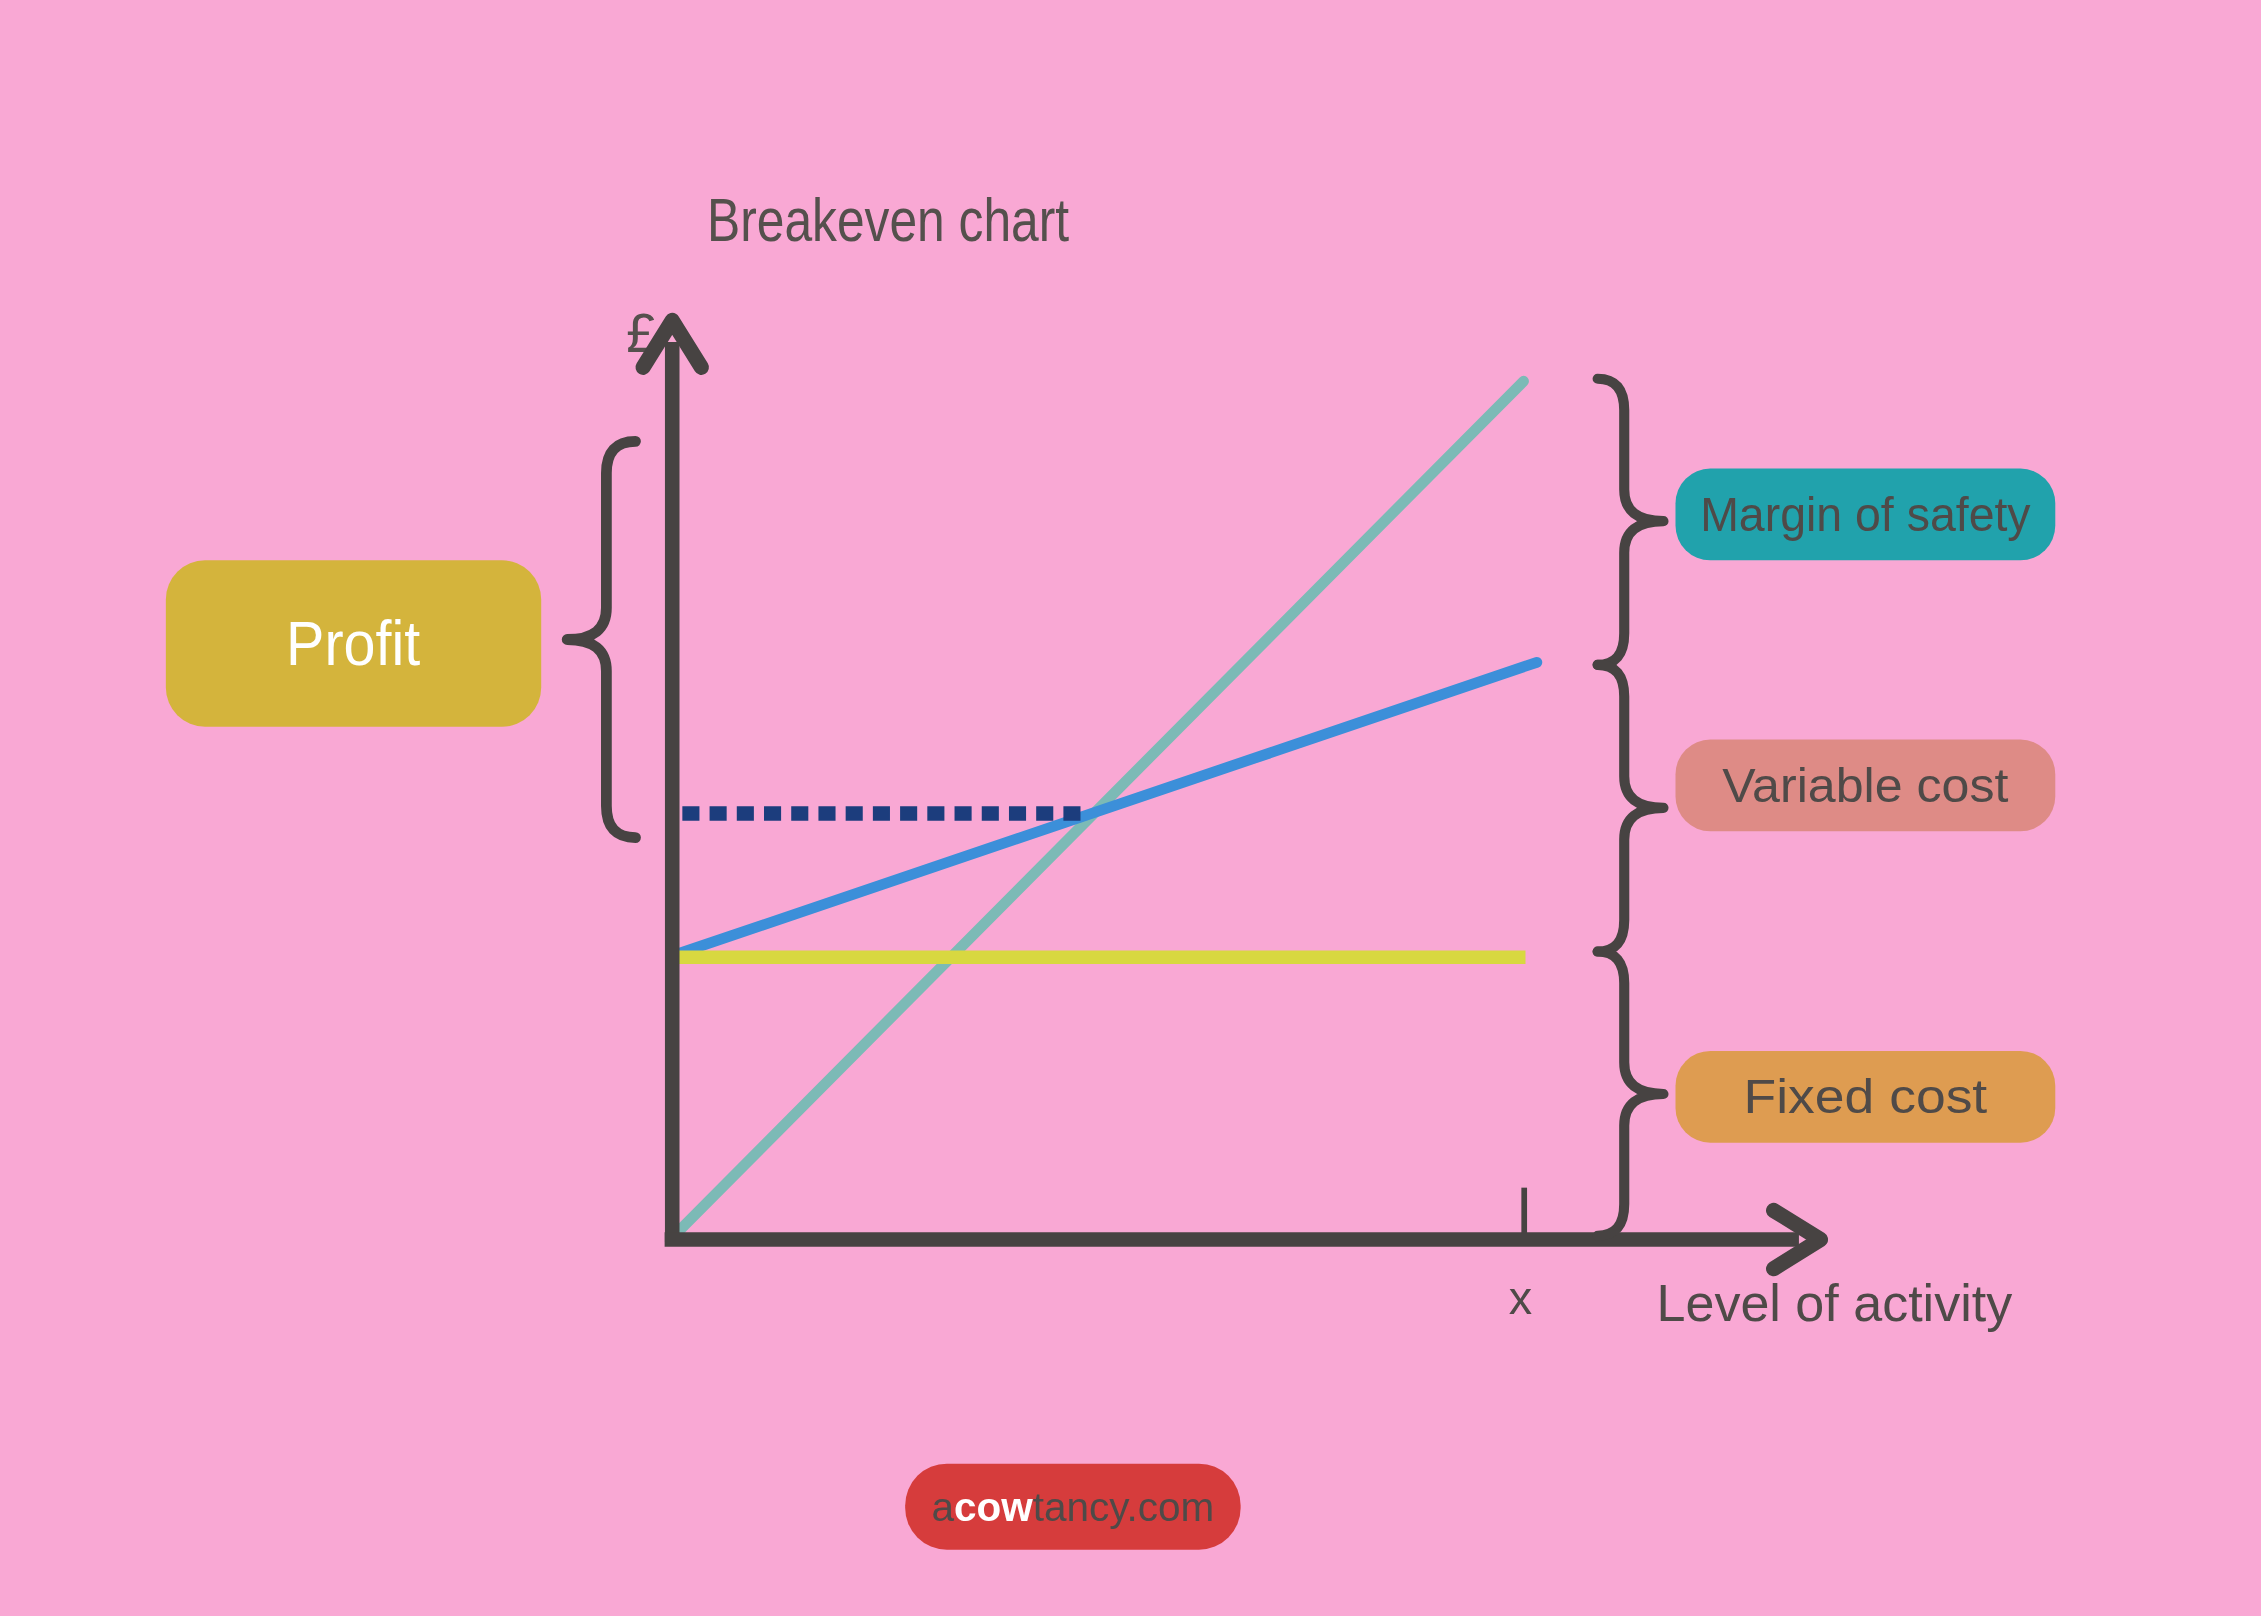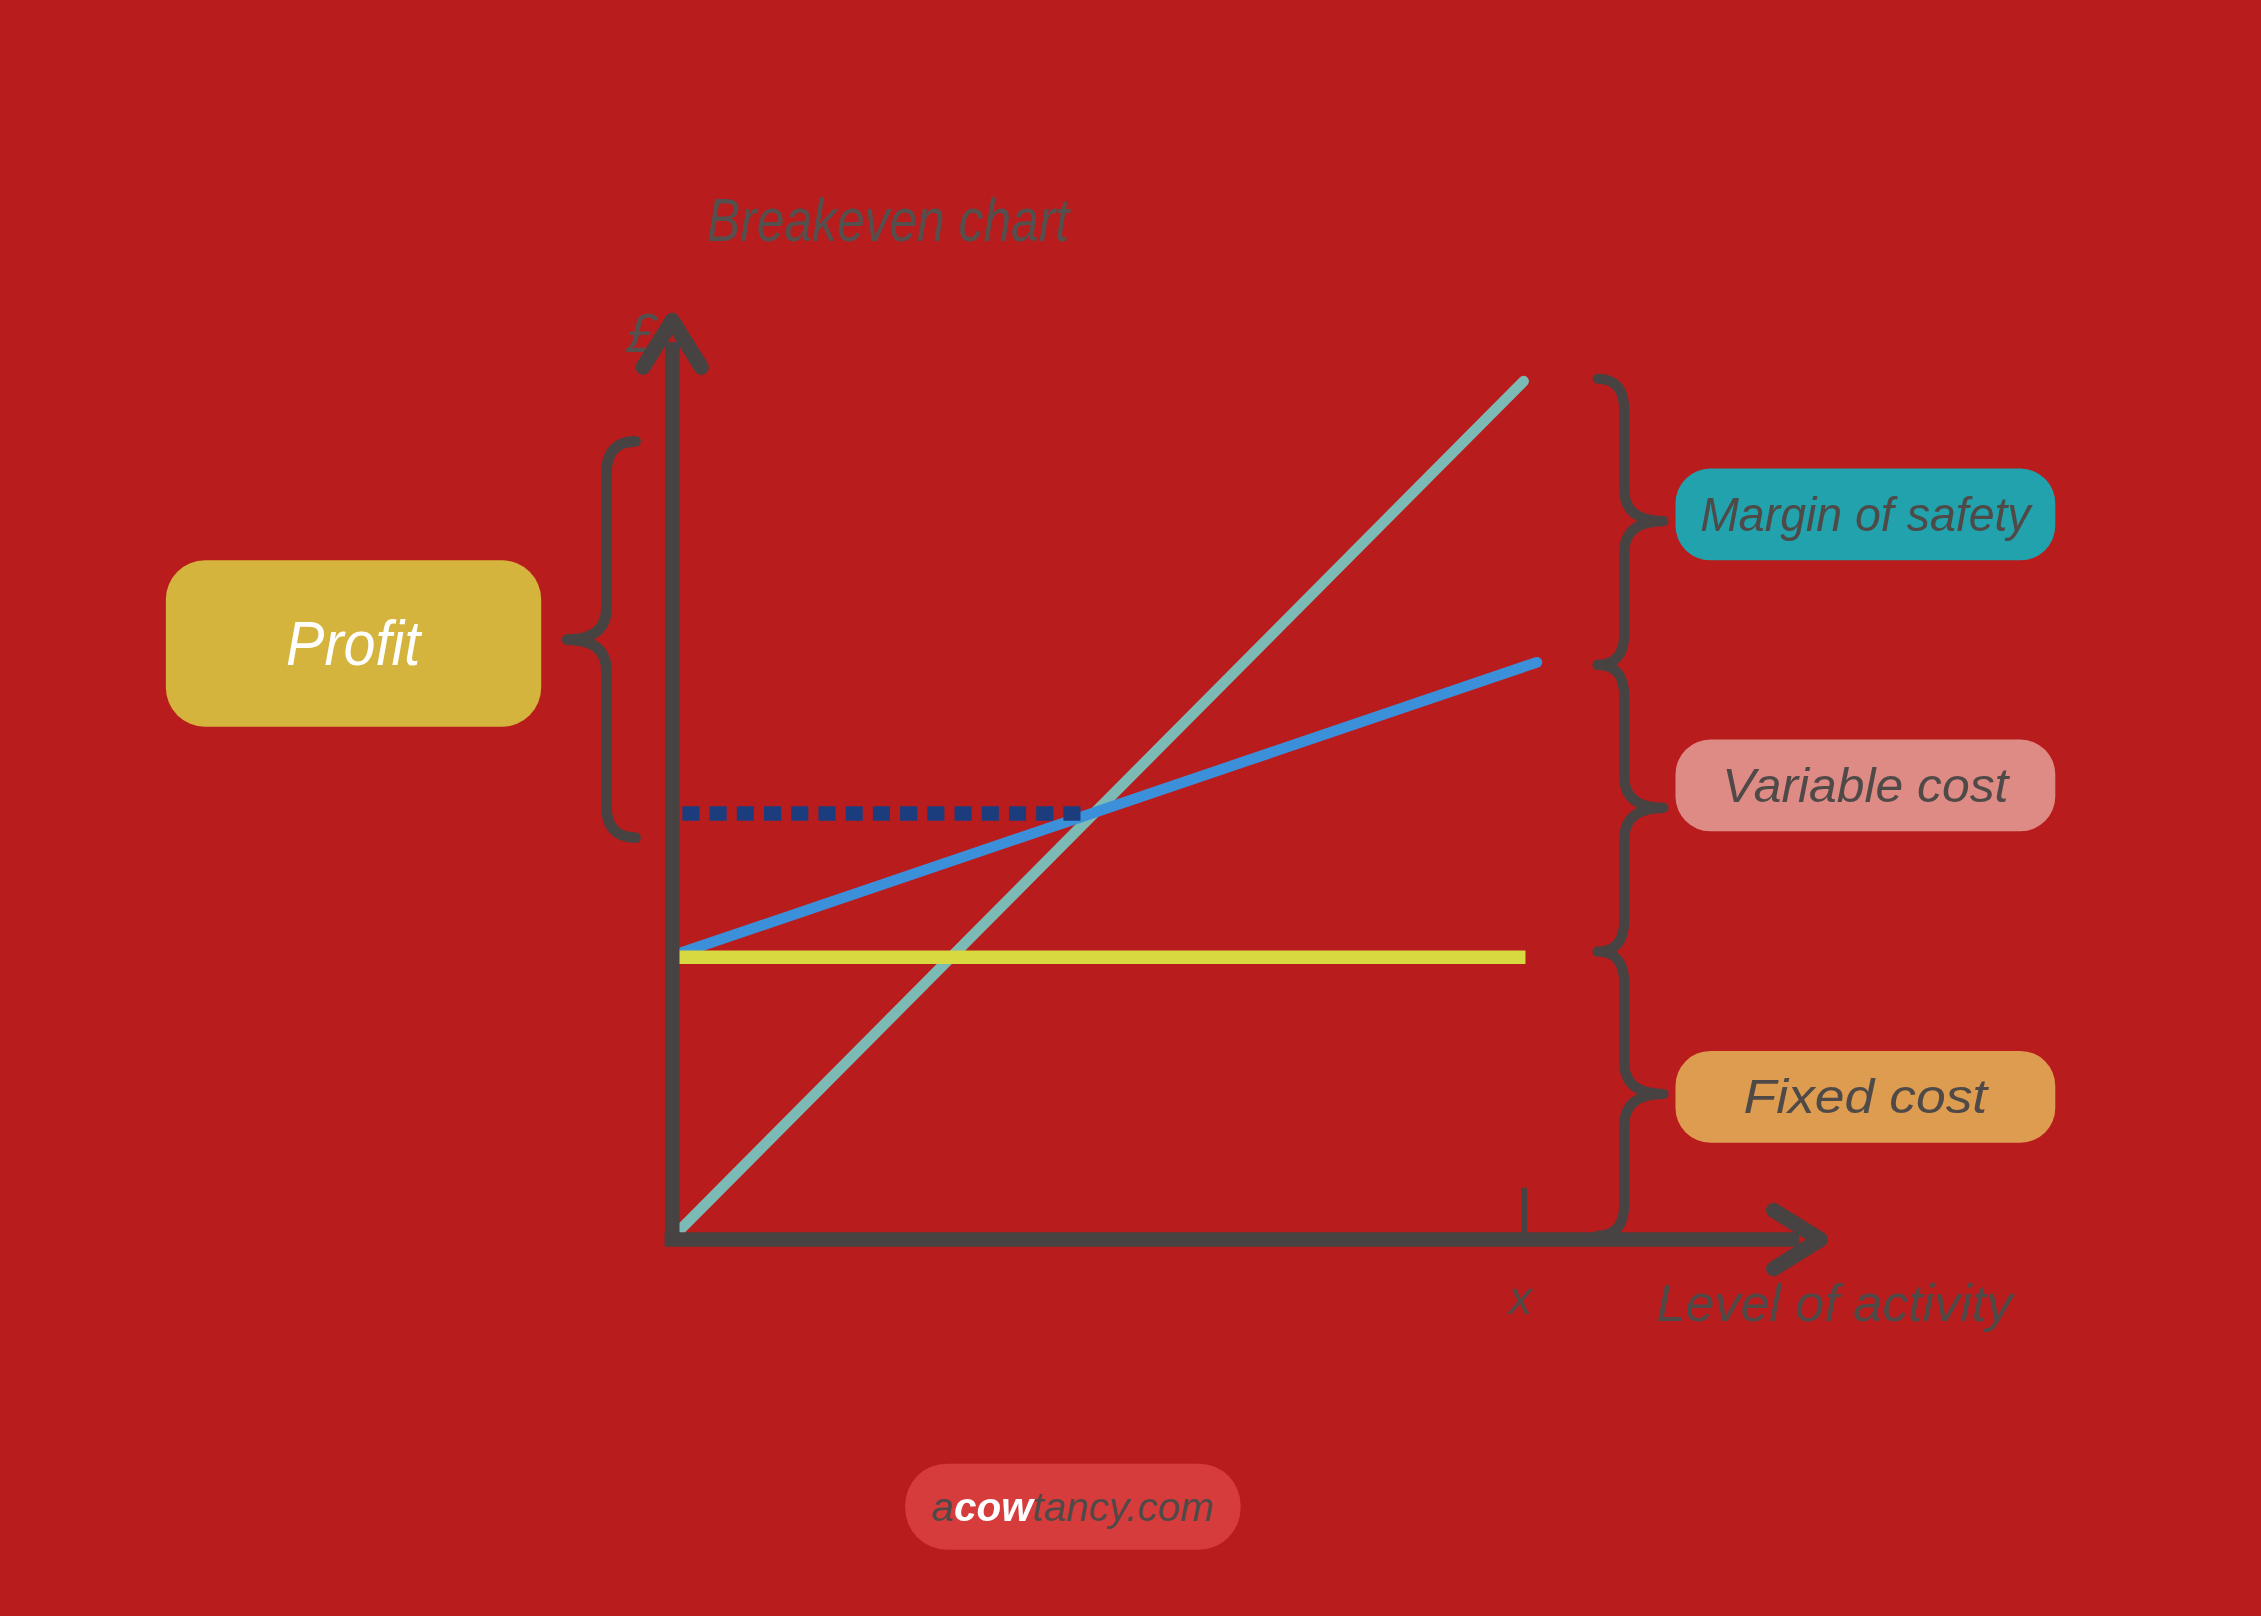--- a/index.html
+++ b/index.html
@@ -1,24 +1,23 @@
 <!DOCTYPE html>
 <html style="font-size:10px"><head>
 <meta charset="utf-8">
 <title>chart</title>
 <style>
   html, body { margin: 0; padding: 0; background: #ffffff; }
   .page {
     position: relative;
     width: 2261px;
     height: 1617px;
-    background: #b91c1c;
+    background: #f9a8d4;
     font-family: "Liberation Sans", sans-serif;
     overflow: hidden;
-    font-style: italic;
   }
   svg text {
     font-family: "Liberation Sans", sans-serif;
   }
 </style>
 </head>
 <body>
 
 <div class="page">
   <svg width="2261" height="1617" viewBox="0 0 3572 2554" xmlns="http://www.w3.org/2000/svg">

